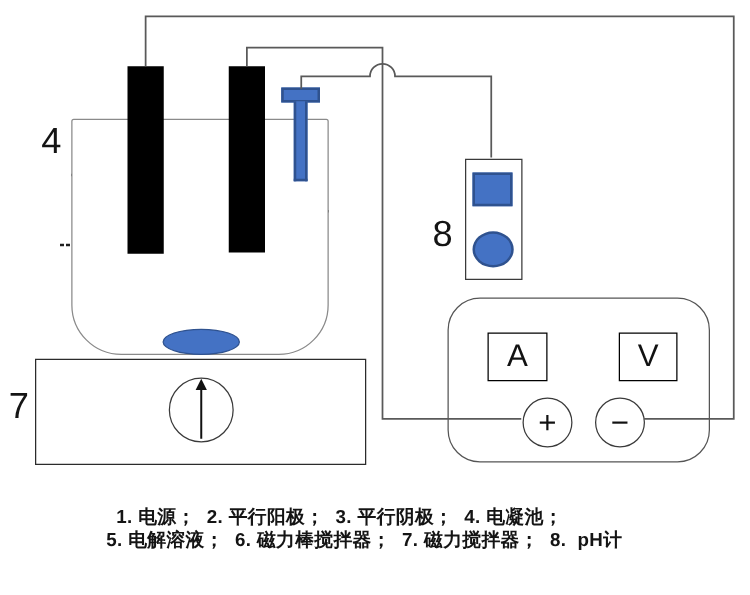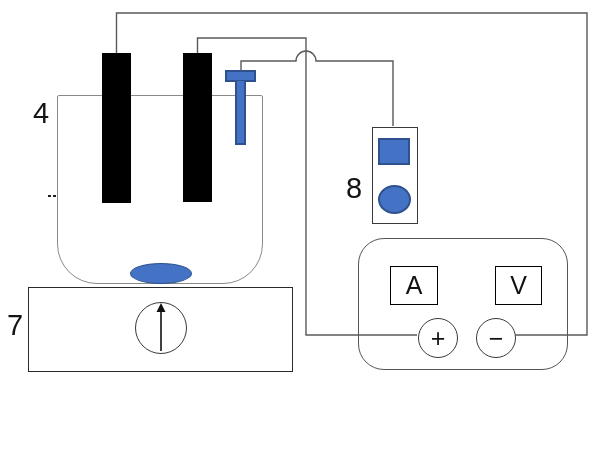--- a/index.html
+++ b/index.html
@@ -114,14 +114,16 @@
 
   <span class="abs callout" style="left:33px;top:99px">4</span>
   <span class="abs callout" style="left:82px;top:167px">3</span>
   <span class="abs callout" style="left:216px;top:167px">2</span>
   <span class="abs callout" style="left:226px;top:224px">5</span>
   <span class="abs callout" style="left:112px;top:248px">6</span>
   <span class="abs callout" style="left:7px;top:311px">7</span>
   <span class="abs callout" style="left:346px;top:174px">8</span>
   <span class="abs callout" style="left:457px;top:272px">1</span>
 
+  <div class="abs caption" style="left:93px;top:405px">1. 电源；  2. 平行阳极；  3. 平行阴极；  4. 电凝池；</div>
+  <div class="abs caption" style="left:85px;top:424px">5. 电解溶液；  6. 磁力棒搅拌器；  7. 磁力搅拌器；  8.  pH计</div>
 
 </div>
 
 </body></html>

